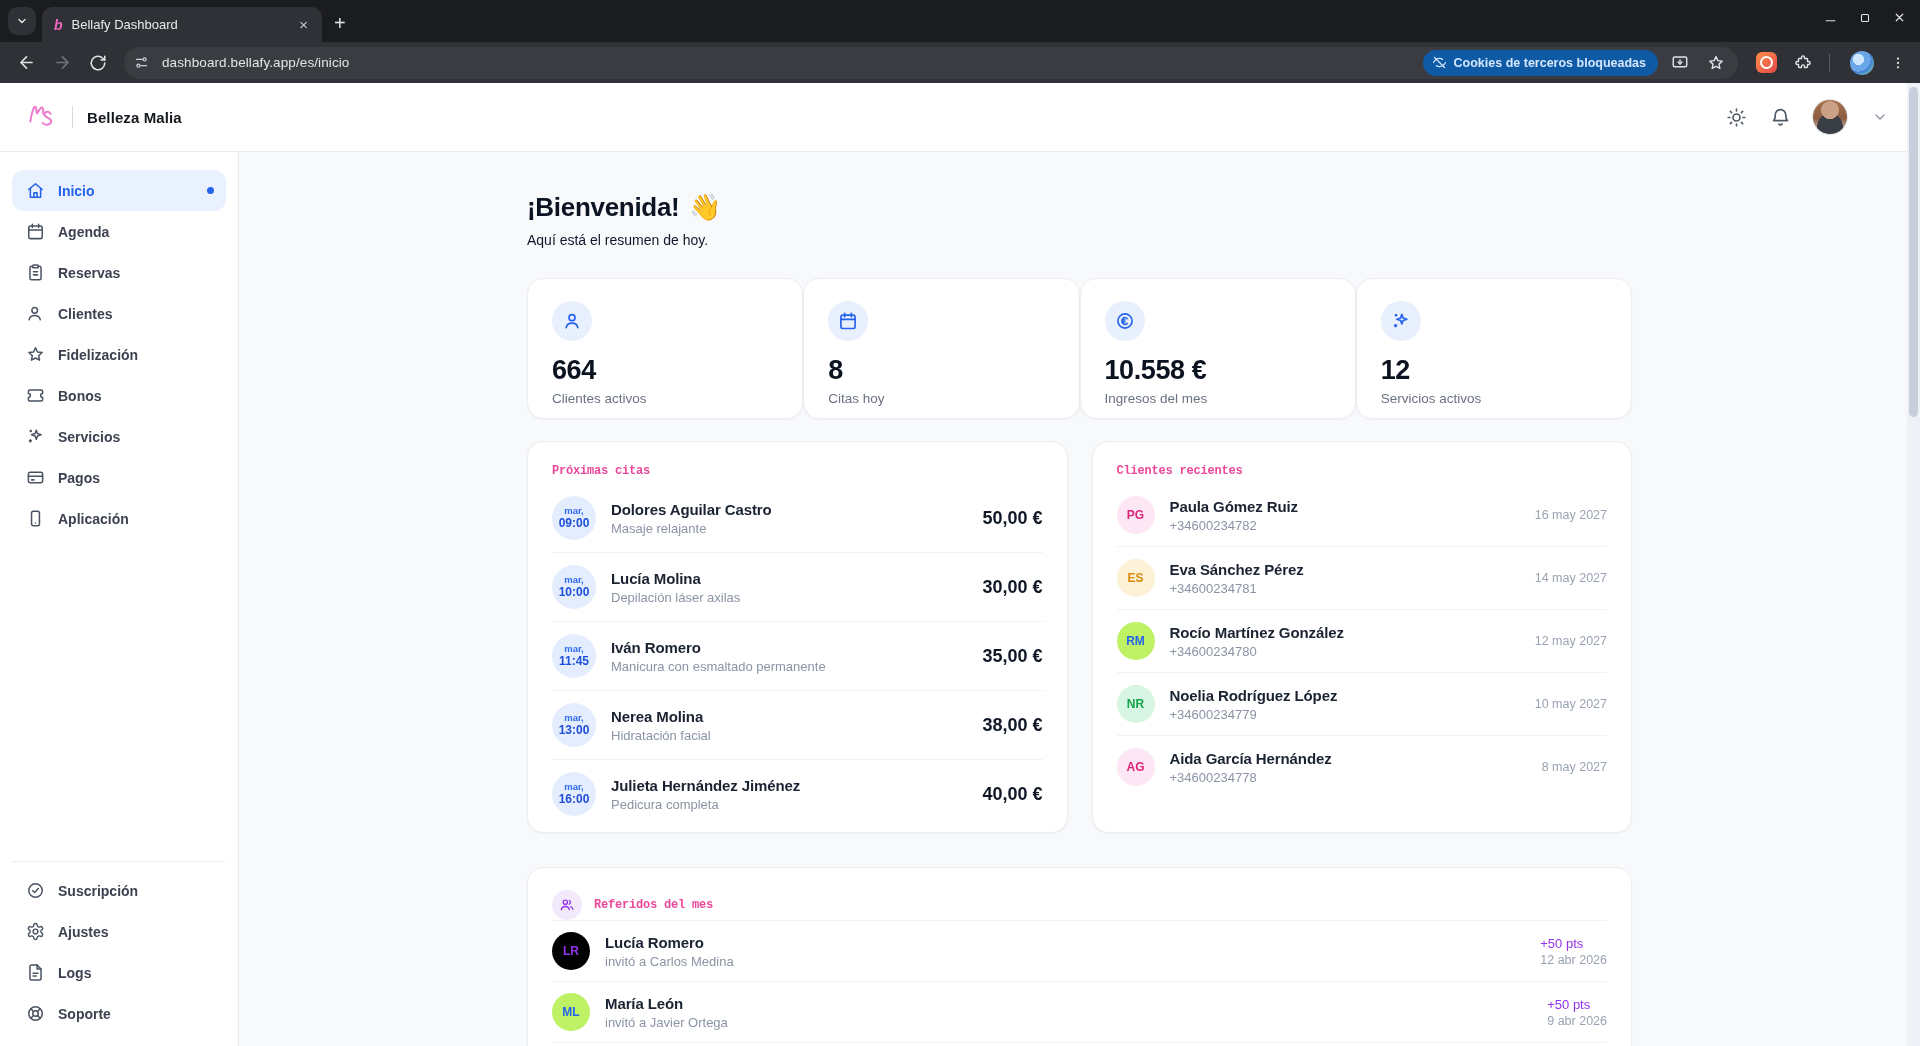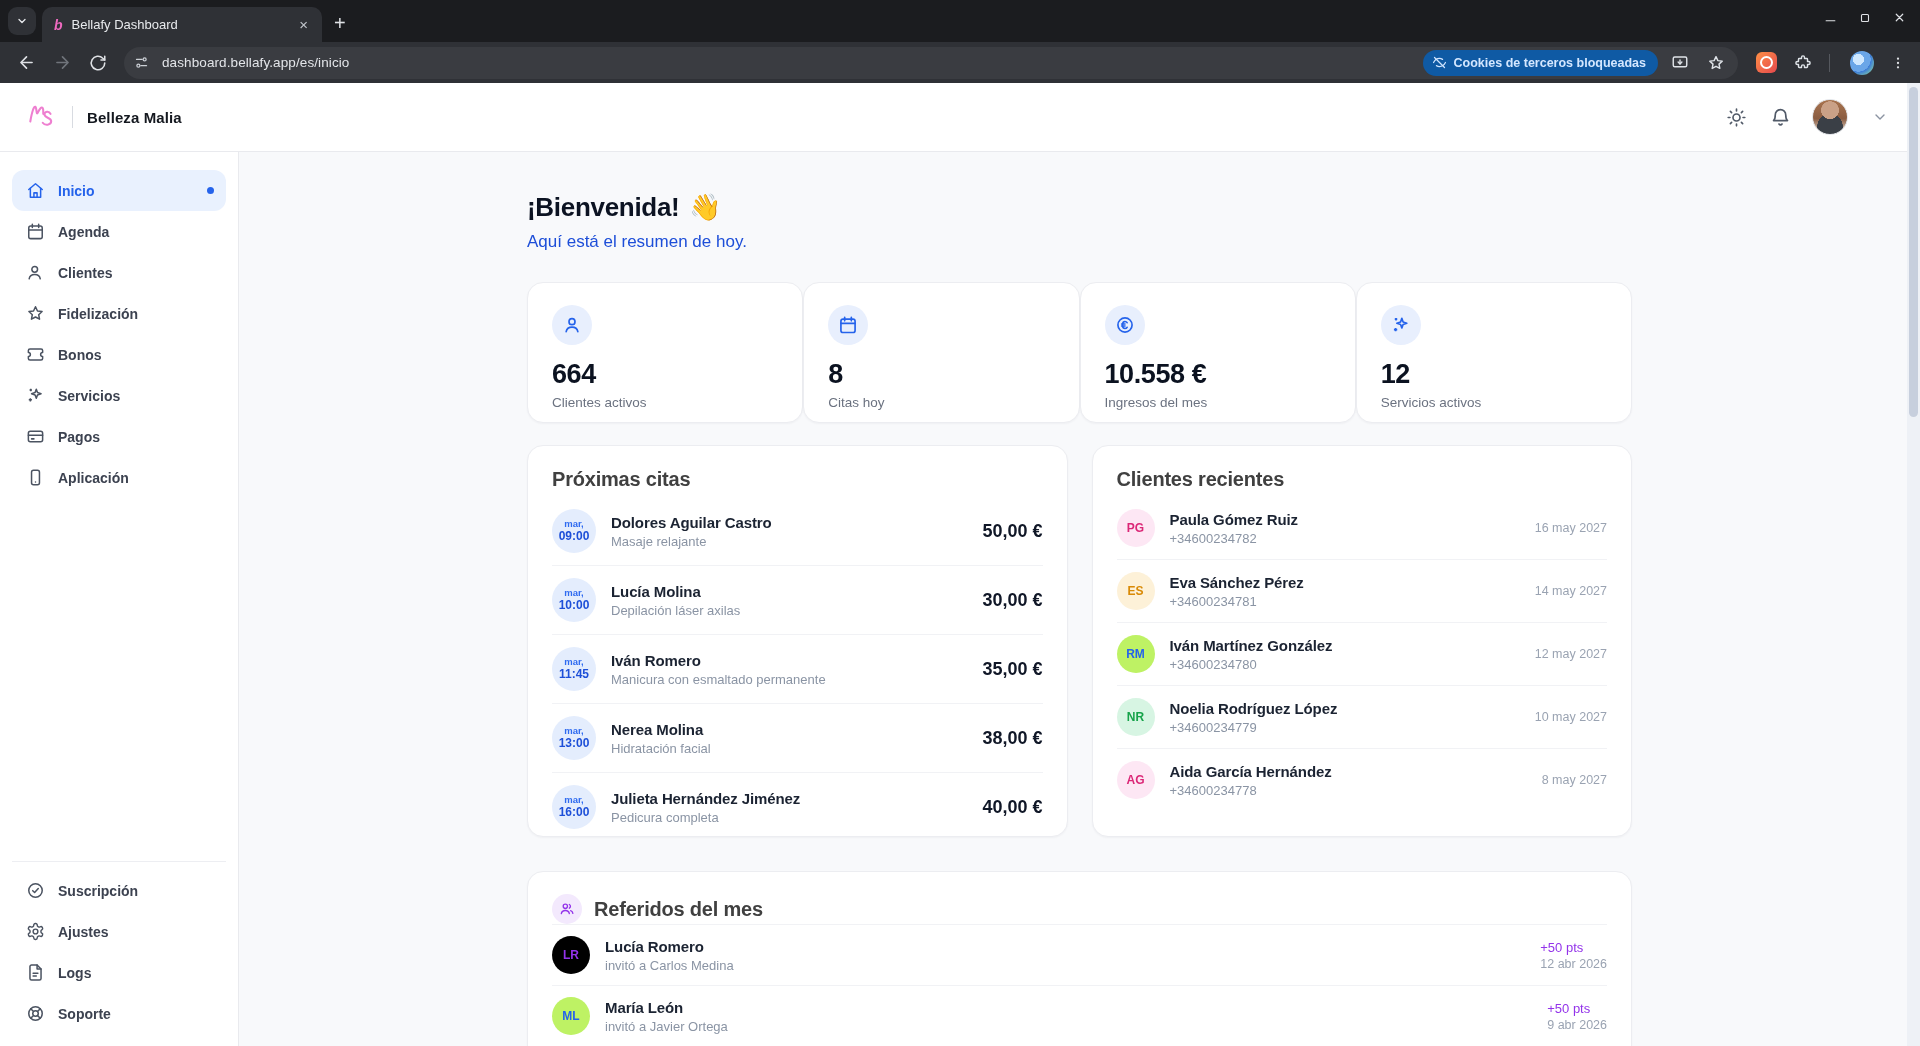--- a/index.html
+++ b/index.html
@@ -70,34 +70,34 @@
   .side-item svg { stroke:#4b5361; flex:none; }
   .side-item.active { background:#e9f1fe; color:#2563eb; }
   .side-item.active svg { stroke:#2563eb; }
   .active-dot { margin-left:auto; width:7px; height:7px; border-radius:50%; background:#2563eb; }
   .side-footer { margin-top:auto; border-top:1px solid #edeef2; padding-top:8px; }
 
   
   .main { flex:1; overflow:hidden; }
   .content { width:1105px; margin:0 auto; padding-top:40px; }
   .welcome-title { font-size:26px; font-weight:800; color:#0c1322; letter-spacing:-.3px; display:flex; gap:10px; align-items:center;}
-  .welcome-sub { margin-top:9px; font-size:17px; color:#1d4ed8; }
+  .welcome-sub { margin-top:9px; font-size:14px; color:#0f172a; }
 
   .stat-grid { display:grid; grid-template-columns:repeat(4,1fr); gap:0; margin-top:30px; }
   .card { background:#fff; border:1px solid #ecedf1; border-radius:16px; box-shadow:0 1px 2px rgba(16,24,40,.04); }
   .stat-card { height:141px; padding:22px 24px; }
   .stat-icon { width:40px; height:40px; border-radius:50%; background:#e8effd; color:#2563eb;
     display:flex; align-items:center; justify-content:center; }
   .stat-icon svg { stroke:#2563eb; }
   .stat-value { margin-top:14px; font-size:27px; font-weight:800; color:#0b1220; letter-spacing:-.4px; }
   .stat-label { margin-top:5px; font-size:13.5px; color:#6b7280; }
 
   .two-col { display:grid; grid-template-columns:1fr 1fr; gap:24px; margin-top:22px; }
   .list-card { height:392px; padding:22px 24px 10px; }
-  .card-title { font-size:20px; font-weight:800; color:#404040; letter-spacing:-.2px; }
+  .card-title { font-size:12px; font-weight:800; color:#ec4899; letter-spacing:-.2px;font-family:Liberation Mono, monospace; }
 
   .appt-row, .client-row, .ref-row { display:flex; align-items:center; gap:15px; padding:12px 0; border-top:1px solid #f1f2f5; }
   .appt-row:first-of-type, .client-row:first-of-type { border-top:none; margin-top:6px; }
   .time-badge { width:44px; height:44px; border-radius:50%; background:#e4edfd; display:flex; flex-direction:column;
     align-items:center; justify-content:center; flex:none; }
   .tb-day { font-size:9.5px; color:#2f6bf0; font-weight:700; line-height:1.1; }
   .tb-time { font-size:12px; color:#1d4fd8; font-weight:800; line-height:1.2; }
   .row-info { display:flex; flex-direction:column; gap:3px; min-width:0; }
   .row-name { font-size:15px; font-weight:800; color:#1b2332; letter-spacing:-.1px; white-space:nowrap; }
   .row-sub { font-size:13px; color:#8a94a4; }
@@ -268,20 +268,28 @@
         <span>Inicio</span>
         <span class="active-dot"></span>
       </div>
       <div class="side-item">
         <svg width="19" height="19" viewBox="0 0 24 24" fill="none" stroke-width="1.9" stroke-linecap="round" stroke-linejoin="round">
             <rect x="3.5" y="5" width="17" height="16" rx="2.5"></rect>
             <path d="M3.5 10h17"></path>
             <path d="M8 2.8V7M16 2.8V7"></path>
           </svg>
         <span>Agenda</span>
+      </div>
+      <div class="side-item">
+        <svg width="19" height="19" viewBox="0 0 24 24" fill="none" stroke-width="1.9" stroke-linecap="round" stroke-linejoin="round">
+            <rect x="8.5" y="2.5" width="7" height="3.5" rx="1"></rect>
+            <path d="M15.5 4.2H17a2 2 0 0 1 2 2v13a2 2 0 0 1-2 2H7a2 2 0 0 1-2-2v-13a2 2 0 0 1 2-2h1.5"></path>
+            <path d="M9.5 11h5M9.5 15h5"></path>
+          </svg>
+        <span>Reservas</span>
       </div>
       <div class="side-item">
         <svg width="19" height="19" viewBox="0 0 24 24" fill="none" stroke-width="1.9" stroke-linecap="round" stroke-linejoin="round">
             <circle cx="11" cy="8" r="3.6"></circle>
             <path d="M4 20c.6-3.6 3.4-5.5 7-5.5s6.4 1.9 7 5.5"></path>
           </svg>
         <span>Clientes</span>
       </div>
       <div class="side-item">
         <svg width="19" height="19" viewBox="0 0 24 24" fill="none" stroke-width="1.9" stroke-linejoin="round">
@@ -489,21 +497,21 @@
               <div class="row-info">
                 <span class="row-name">Eva Sánchez Pérez</span>
                 <span class="row-sub">+34600234781</span>
               </div>
               <span class="row-right row-date">14 may 2027</span>
             </div>
 
             <div class="client-row">
               <div class="avatar" data-color="blue">RM</div>
               <div class="row-info">
-                <span class="row-name">Iván Martínez González</span>
+                <span class="row-name">Rocío Martínez González</span>
                 <span class="row-sub">+34600234780</span>
               </div>
               <span class="row-right row-date">12 may 2027</span>
             </div>
 
             <div class="client-row">
               <div class="avatar" data-color="green">NR</div>
               <div class="row-info">
                 <span class="row-name">Noelia Rodríguez López</span>
                 <span class="row-sub">+34600234779</span>

